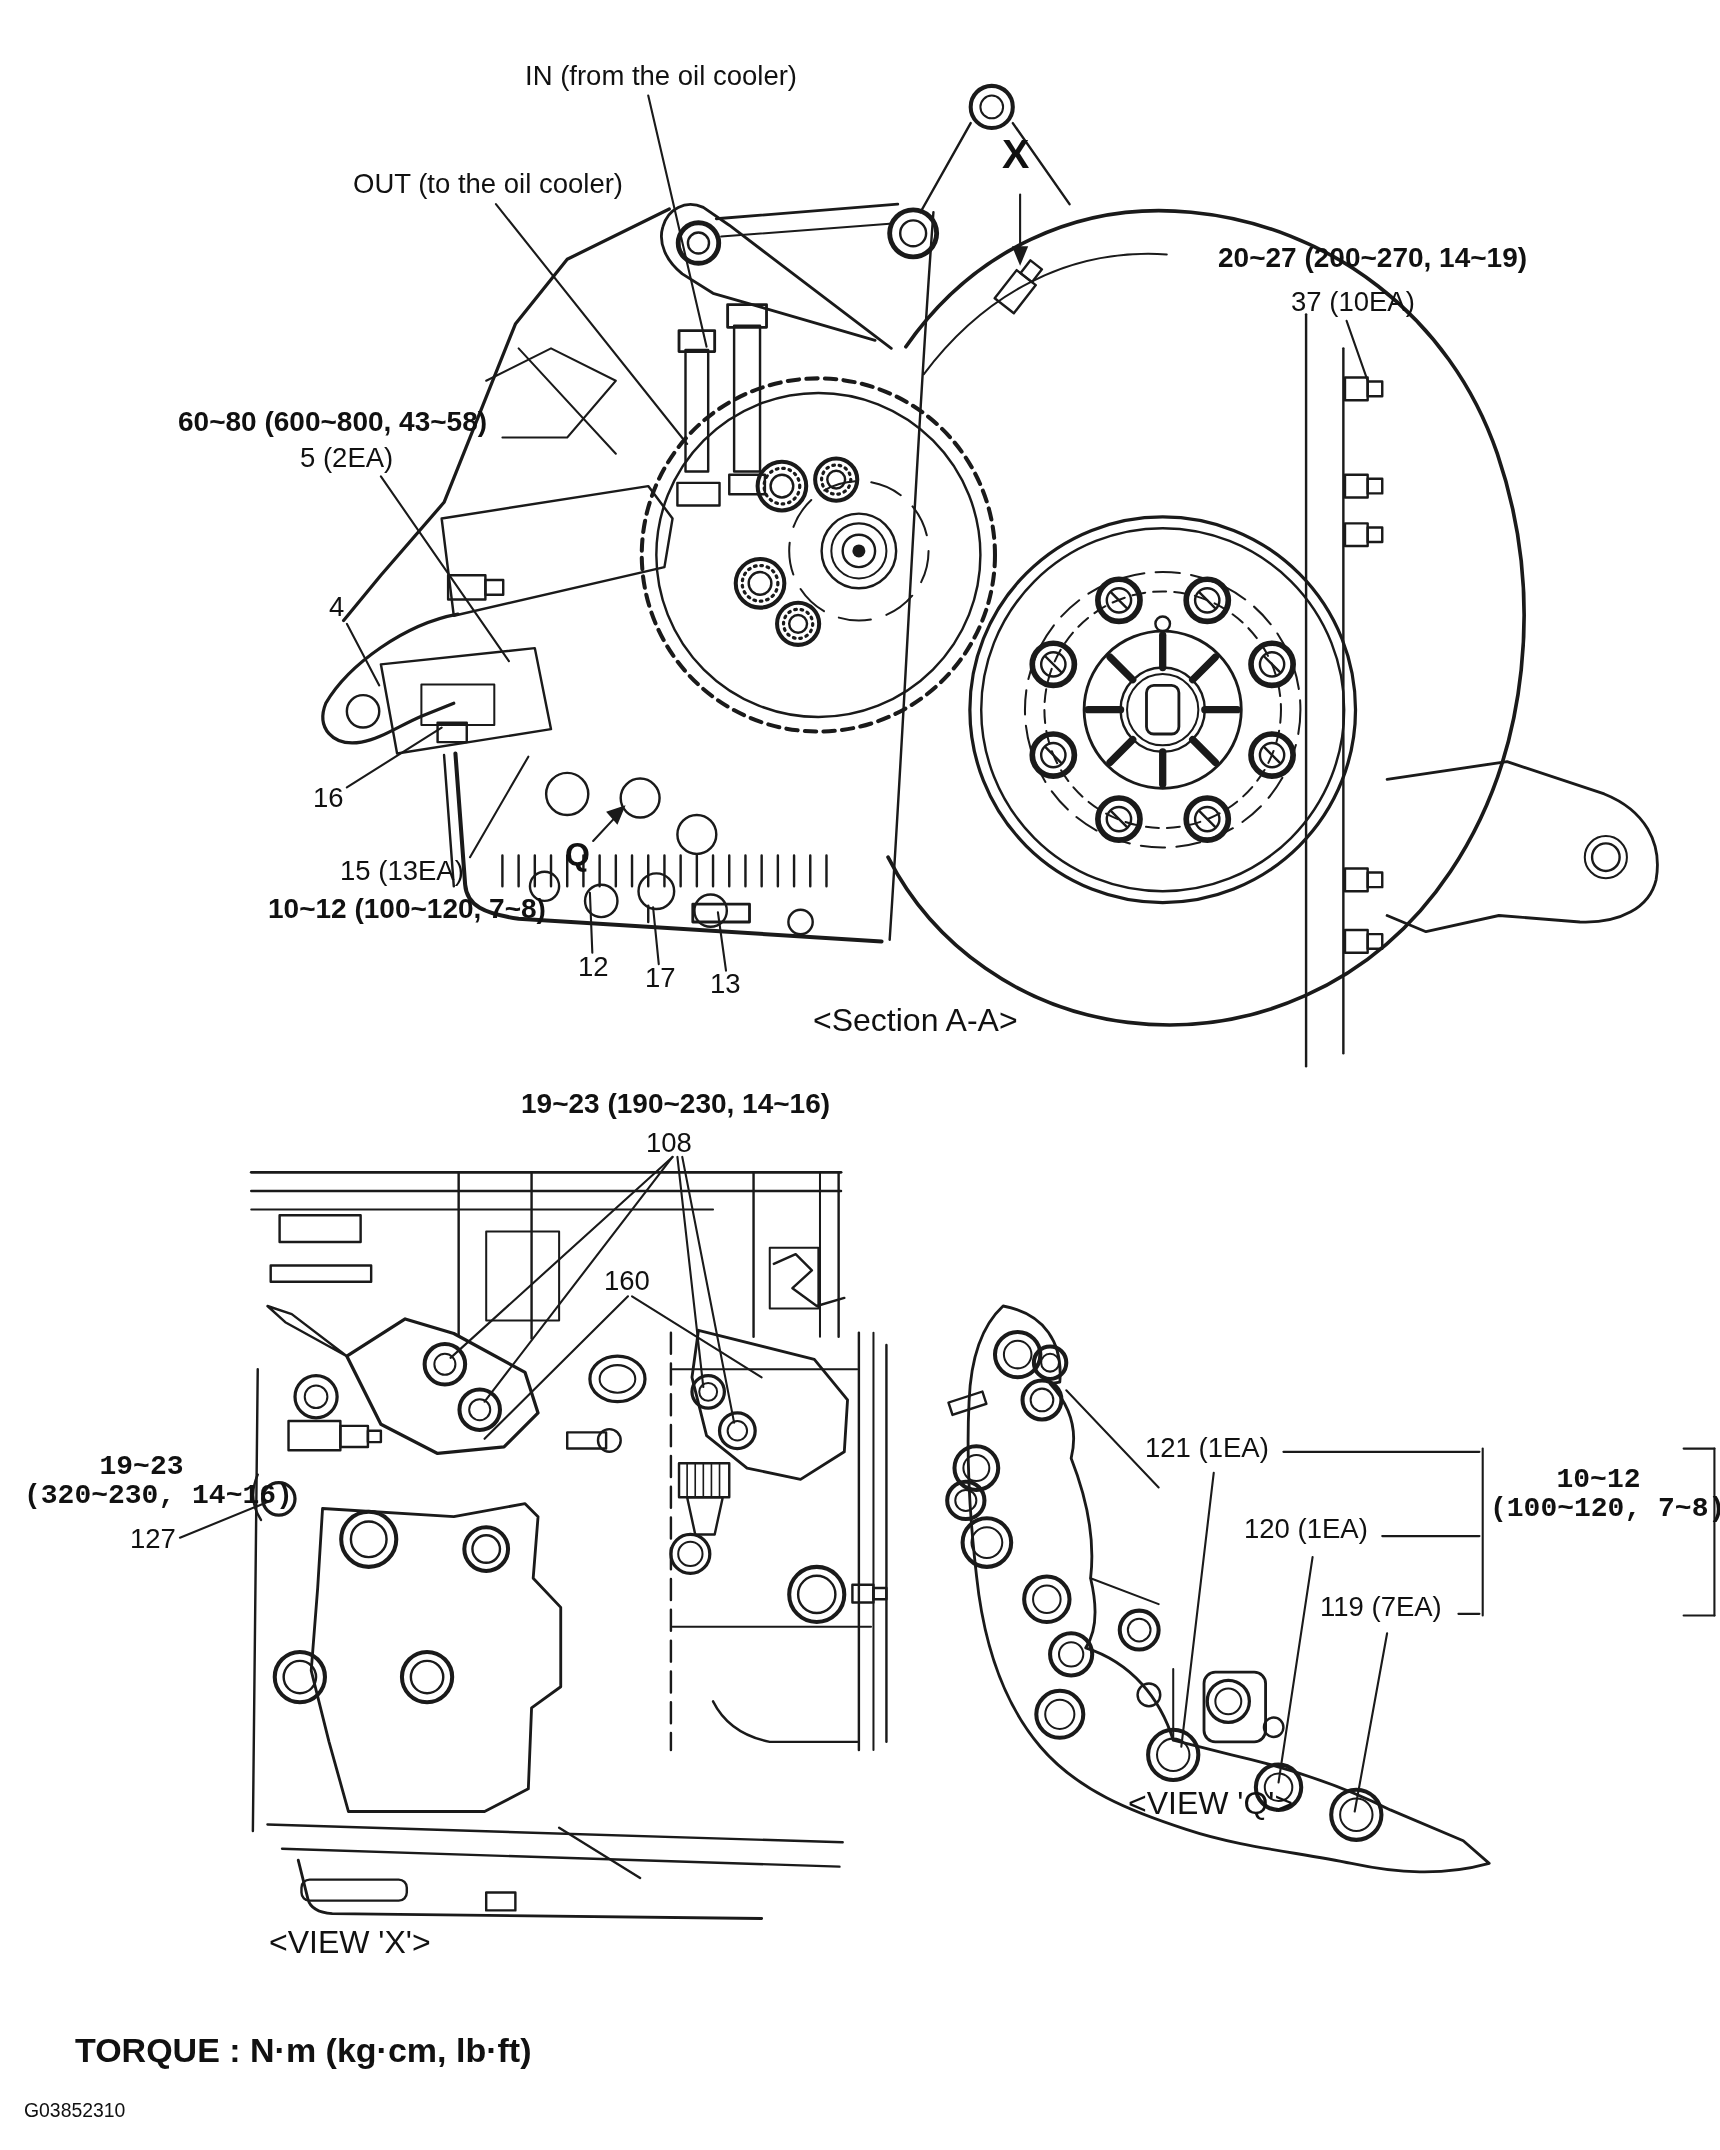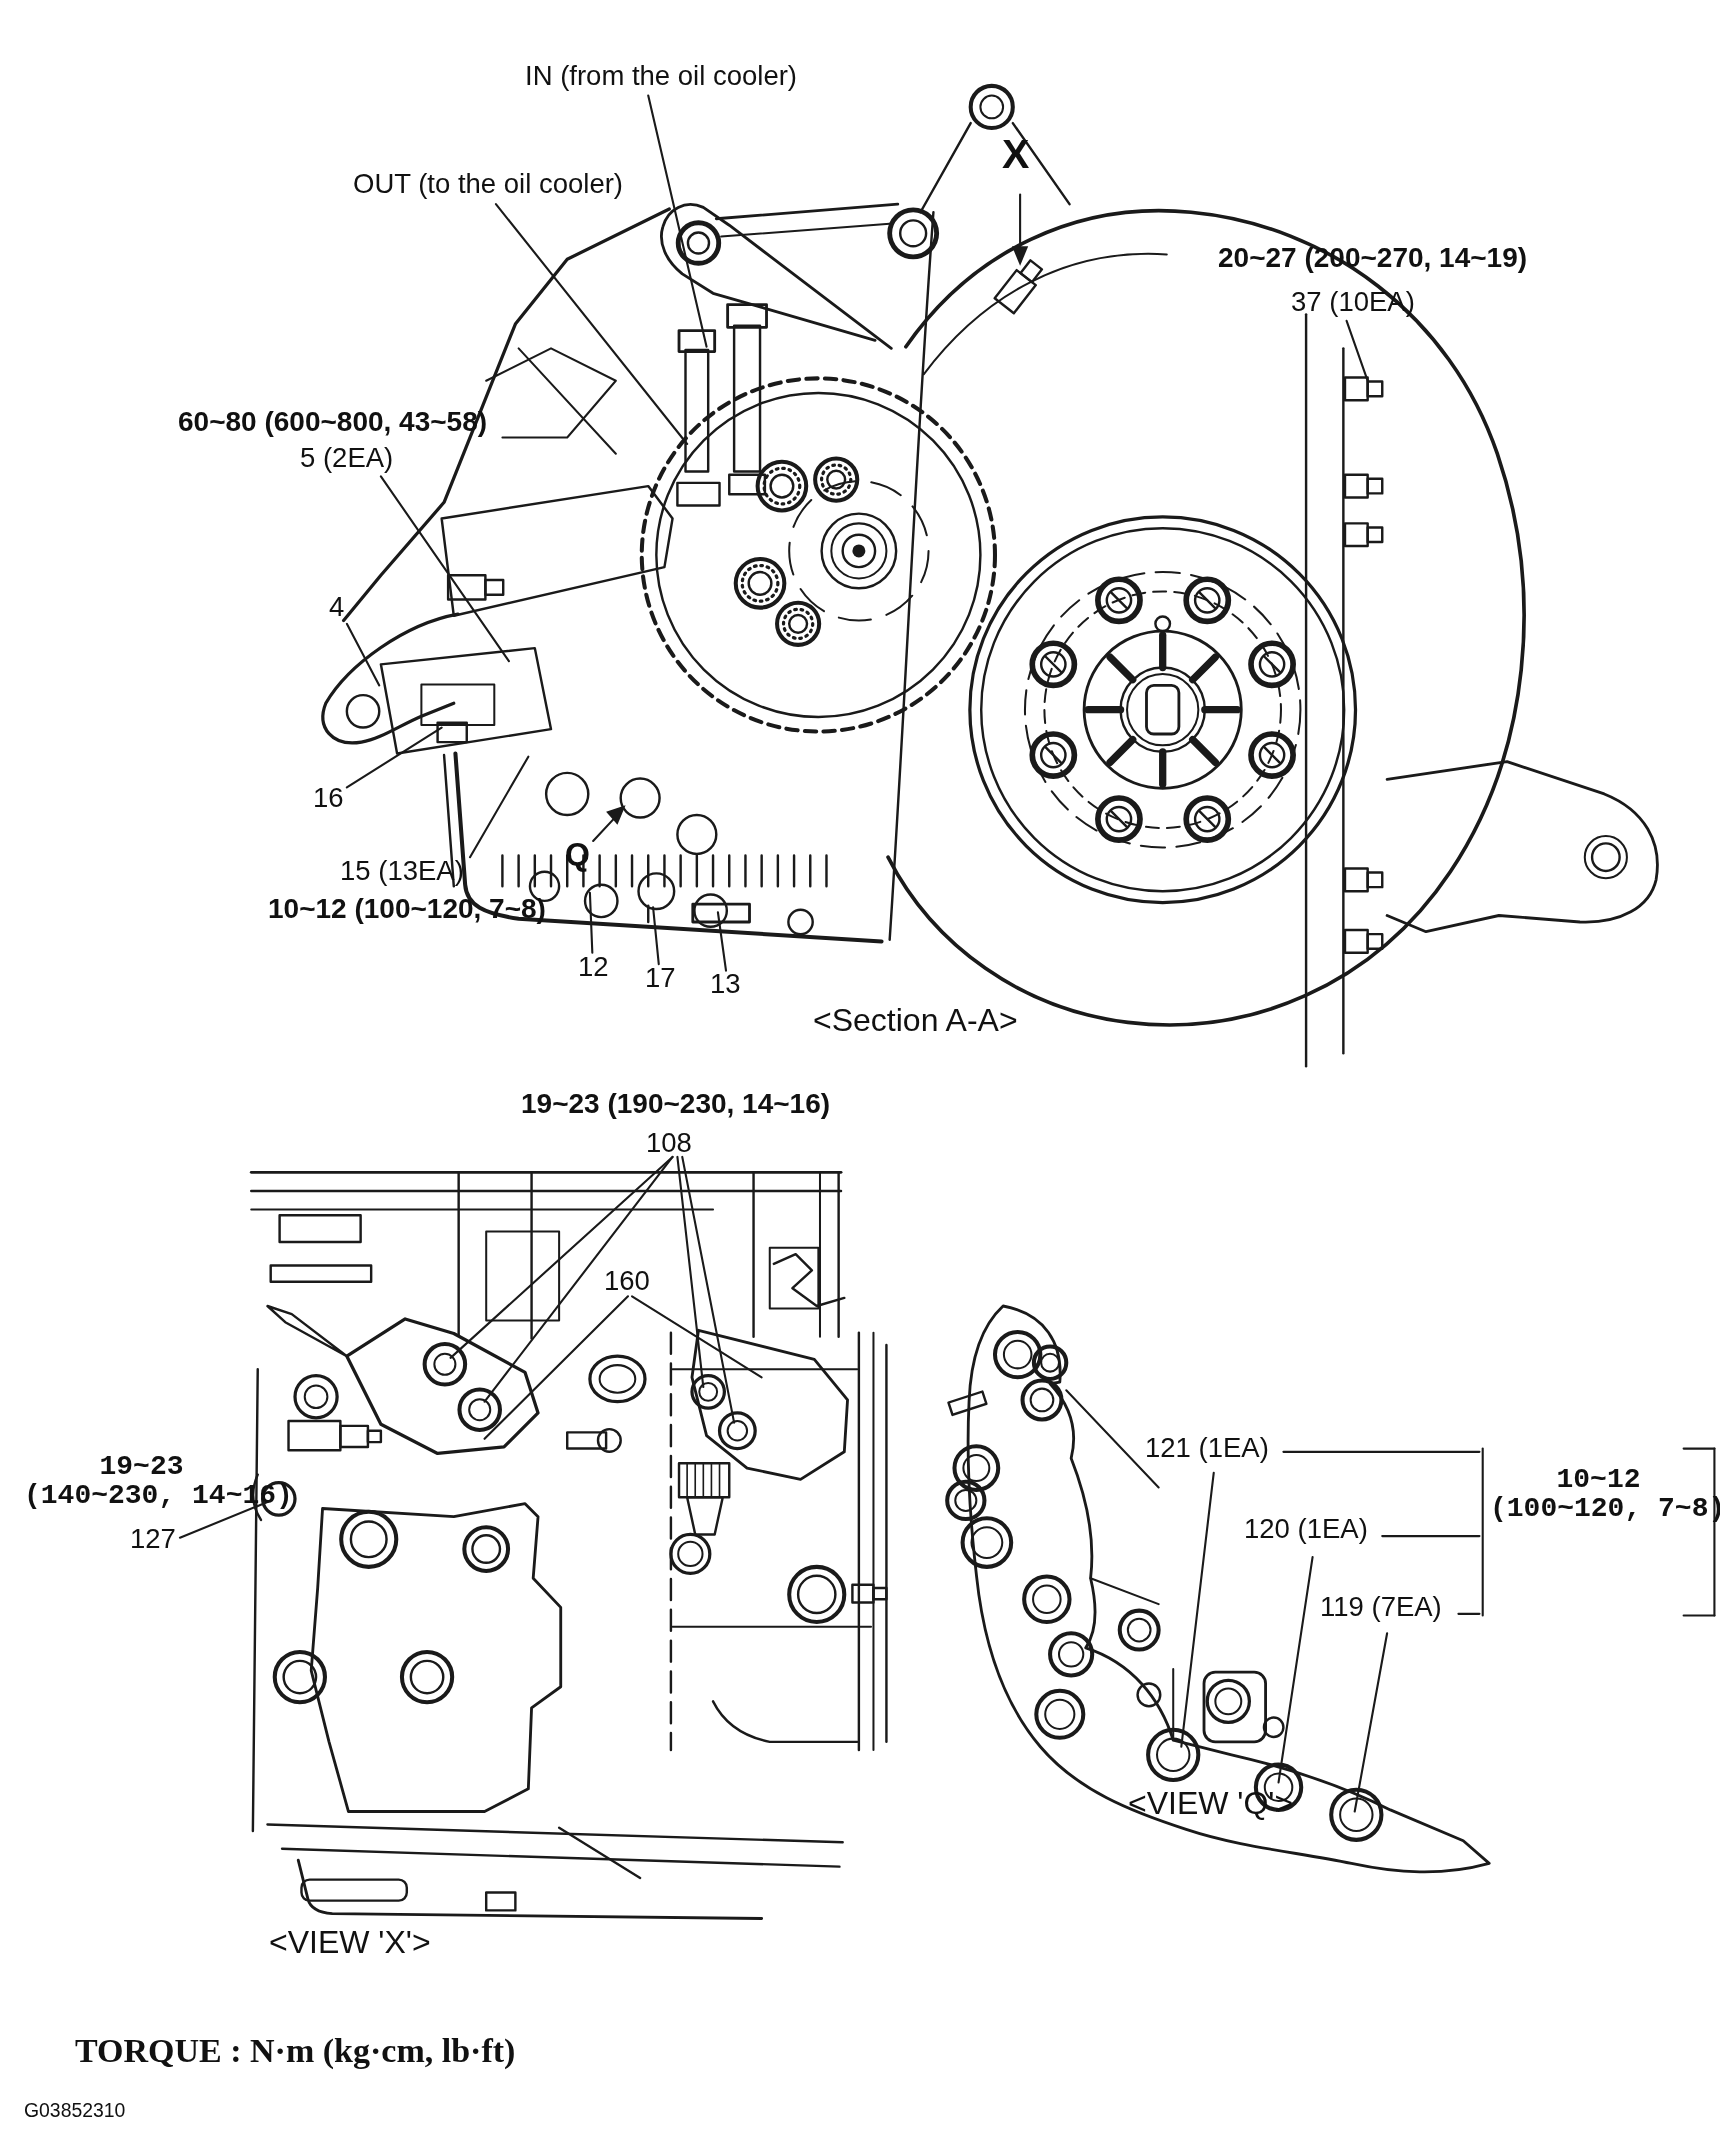--- a/index.html
+++ b/index.html
@@ -347,30 +347,30 @@
 <div class="lbl" style="left:645px;top:964px;">17</div>
 <div class="lbl" style="left:710px;top:970px;">13</div>
 <div class="lbl cap" style="left:813px;top:1004px;">&lt;Section A-A&gt;</div>
 
 <div class="lbl b" style="left:521px;top:1089px;font-size:28px;">19~23 (190~230, 14~16)</div>
 <div class="lbl" style="left:646px;top:1129px;">108</div>
 <div class="lbl" style="left:604px;top:1267px;">160</div>
 
 <div class="lbl ctr b" style="left:24px;top:1452px;width:235px;font-size:28px;">
   <div>19~23</div>
-  <div>(140~230, 14~16)</div>
+  <div>(320~230, 14~16)</div>
 </div>
 <div class="lbl" style="left:130px;top:1525px;">127</div>
 
 <div class="lbl" style="left:1145px;top:1434px;">121 (1EA)</div>
 <div class="lbl" style="left:1244px;top:1515px;">120 (1EA)</div>
 <div class="lbl" style="left:1320px;top:1593px;">119 (7EA)</div>
 <div class="lbl ctr b" style="left:1490px;top:1465px;width:217px;font-size:28px;">
   <div>10~12</div>
   <div>(100~120, 7~8)</div>
 </div>
 
 <div class="lbl cap" style="left:1128px;top:1787px;">&lt;VIEW 'Q'&gt;</div>
 <div class="lbl cap" style="left:269px;top:1926px;">&lt;VIEW 'X'&gt;</div>
 
-<div class="lbl b" style="left:75px;top:2033px;font-size:34px;font-family:Liberation Serif, serif;">TORQUE : N·m (kg·cm, lb·ft)</div>
+<div class="lbl b" style="left:75px;top:2033px;font-size:34px;">TORQUE : N·m (kg·cm, lb·ft)</div>
 <div class="lbl" style="left:24px;top:2100px;font-size:19.4px;">G03852310</div>
 
 
 </body></html>

